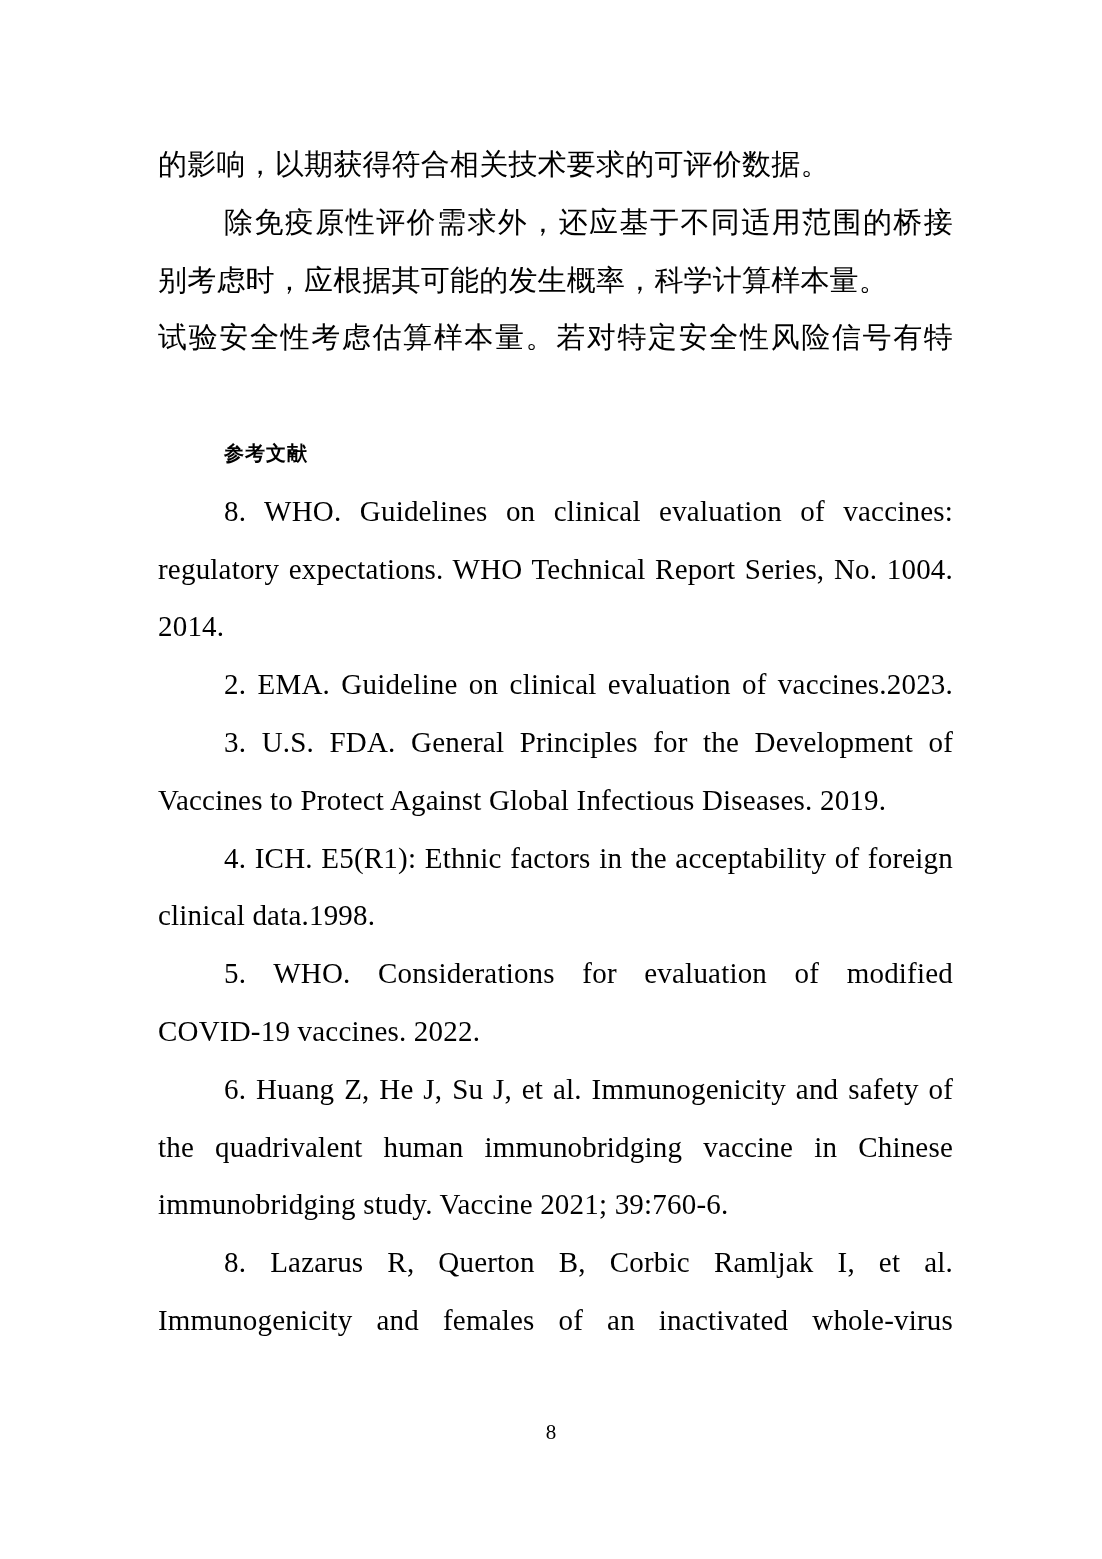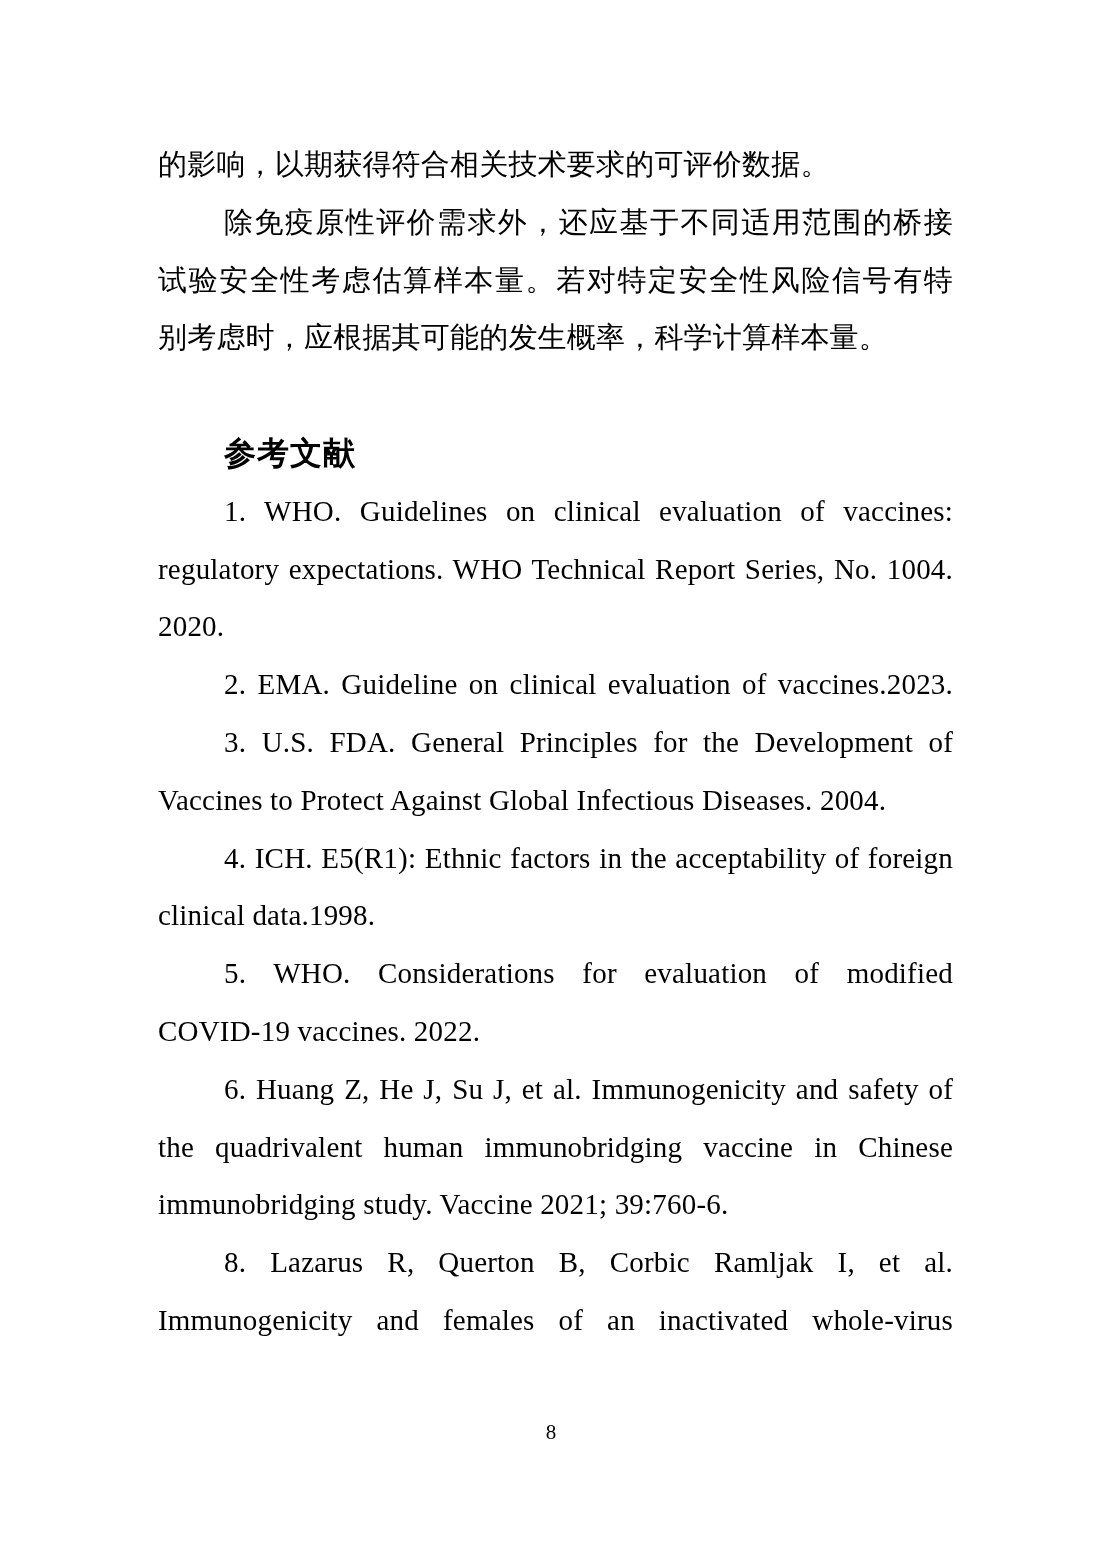--- a/index.html
+++ b/index.html
@@ -32,21 +32,21 @@
   .ind {
     text-indent: 66px;
   }
   .jst {
     text-align: justify;
     text-align-last: justify;
   }
   .heading {
     font-family: "DejaVu Sans", "Liberation Sans", sans-serif;
     font-weight: 700;
-    font-size: 32px;
+    font-size: 20px;
     letter-spacing: 1px;
   }
   .pageno {
     position: absolute;
     left: 0;
     right: 0;
     top: 1412px;
     height: 40px;
     line-height: 40px;
     text-align: center;
@@ -55,35 +55,35 @@
   }
 </style>
 </head>
 <body>
 
 <div class="page">
   <div class="content">
 
     <div class="ln">的影响，以期获得符合相关技术要求的可评价数据。</div>
     <div class="ln ind jst">除免疫原性评价需求外，还应基于不同适用范围的桥接</div>
+    <div class="ln">别考虑时，应根据其可能的发生概率，科学计算样本量。</div>
     <div class="ln jst">试验安全性考虑估算样本量。若对特定安全性风险信号有特</div>
-    <div class="ln">别考虑时，应根据其可能的发生概率，科学计算样本量。</div>
 
     <div class="ln"></div>
 
     <div class="ln ind heading">参考文献</div>
 
-    <div class="ln ind jst">1. WHO. Guidelines on clinical evaluation of vaccines:</div>
+    <div class="ln ind jst">8. WHO. Guidelines on clinical evaluation of vaccines:</div>
     <div class="ln jst">regulatory expectations. WHO Technical Report Series, No. 1004.</div>
-    <div class="ln">2020.</div>
+    <div class="ln">2014.</div>
 
     <div class="ln ind jst">2. EMA. Guideline on clinical evaluation of vaccines.2023.</div>
 
     <div class="ln ind jst">3. U.S. FDA. General Principles for the Development of</div>
-    <div class="ln">Vaccines to Protect Against Global Infectious Diseases. 2004.</div>
+    <div class="ln">Vaccines to Protect Against Global Infectious Diseases. 2019.</div>
 
     <div class="ln ind jst">4. ICH. E5(R1): Ethnic factors in the acceptability of foreign</div>
     <div class="ln">clinical data.1998.</div>
 
     <div class="ln ind jst">5. WHO. Considerations for evaluation of modified</div>
     <div class="ln">COVID-19 vaccines. 2022.</div>
 
     <div class="ln ind jst">6. Huang Z, He J, Su J, et al. Immunogenicity and safety of</div>
     <div class="ln jst">the quadrivalent human immunobridging vaccine in Chinese</div>
     <div class="ln">immunobridging study. Vaccine 2021; 39:760-6.</div>

